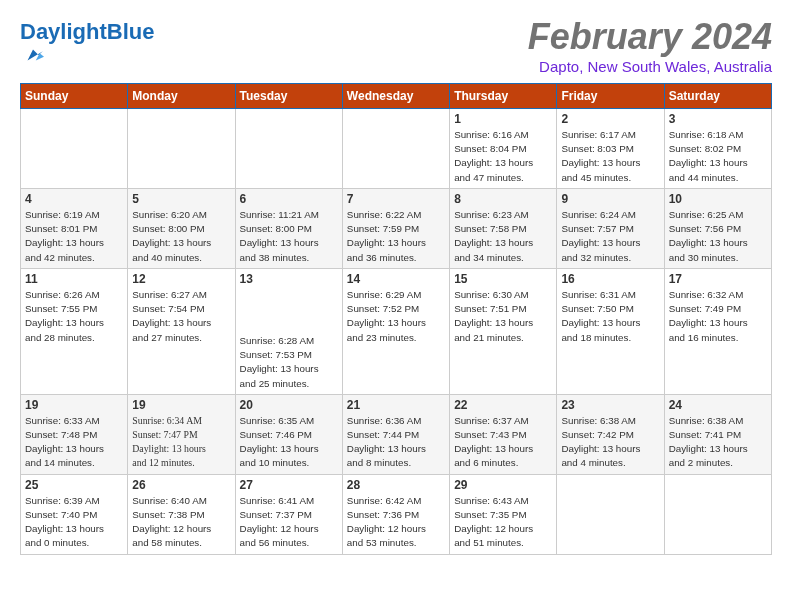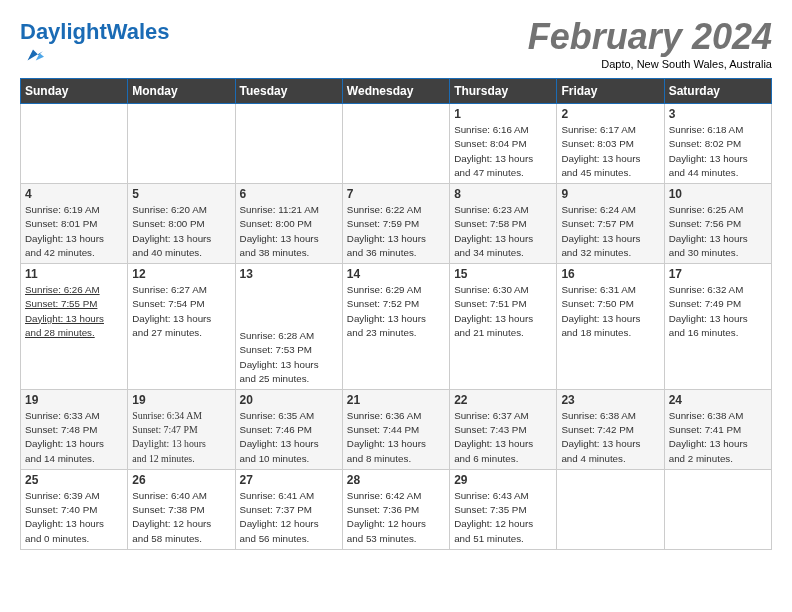--- a/index.html
+++ b/index.html
@@ -38,30 +38,30 @@
     .title-section {
       text-align: right;
     }
     .month-title {
       font-size: 36px;
       font-weight: bold;
       color: #737373;
       font-style: italic;
     }
     .location-title {
-      font-size: 11px;
-      color: #000000;
+      font-size: 15px;
+      color: #6d28d9;
     }
     .calendar-table {
       width: 100%;
       border-collapse: collapse;
       font-size: 10.5px;
     }
     .calendar-table th {
-      background-color: #404040;
+      background-color: #c2410c;
       color: #fff;
       padding: 5px 4px;
       text-align: left;
       font-size: 12px;
       font-weight: bold;
       border: 1px solid #1a6bb5;
     }
     .calendar-table td {
       border: 1px solid #ccc;
       vertical-align: top;
@@ -92,21 +92,21 @@
       background-color: #fff;
     }
   </style>
 </head>
 <body>
 
 <div class="header-section">
   <div class="logo">
     <div>
       <div class="logo-text">
-        <span>Daylight</span><span style="color:#1a6bb5">Wales</span>
+        <span>Daylight</span><span style="color:#1a6bb5">Blue</span>
       </div>
       <svg class="logo-icon" viewBox="0 0 40 30" xmlns="http://www.w3.org/2000/svg">
         <polygon points="10,25 20,5 30,15 38,8" fill="#1a6bb5"></polygon>
         <polygon points="25,25 32,12 40,18" fill="#4da6e8"></polygon>
       </svg>
     </div>
   </div>
   <div class="title-section">
     <div class="month-title">February 2024</div>
     <div class="location-title">Dapto, New South Wales, Australia</div>
@@ -200,21 +200,21 @@
           <span class="day-number">10</span>
           <div class="day-info" style="white-space: pre-line;">Sunrise: 6:25 AM
 Sunset: 7:56 PM
 Daylight: 13 hours
 and 30 minutes.</div>
         </td>
       </tr>
       <tr>
         <td>
           <span class="day-number">11</span>
-          <div class="day-info" style="white-space: pre-line; text-decoration: underline;">Sunrise: 6:26 AM
+          <div class="day-info" style="white-space: pre-line;">Sunrise: 6:26 AM
 Sunset: 7:55 PM
 Daylight: 13 hours
 and 28 minutes.</div>
         </td>
         <td>
           <span class="day-number">12</span>
           <div class="day-info" style="white-space: pre-line;">Sunrise: 6:27 AM
 Sunset: 7:54 PM
 Daylight: 13 hours
 and 27 minutes.</div>

